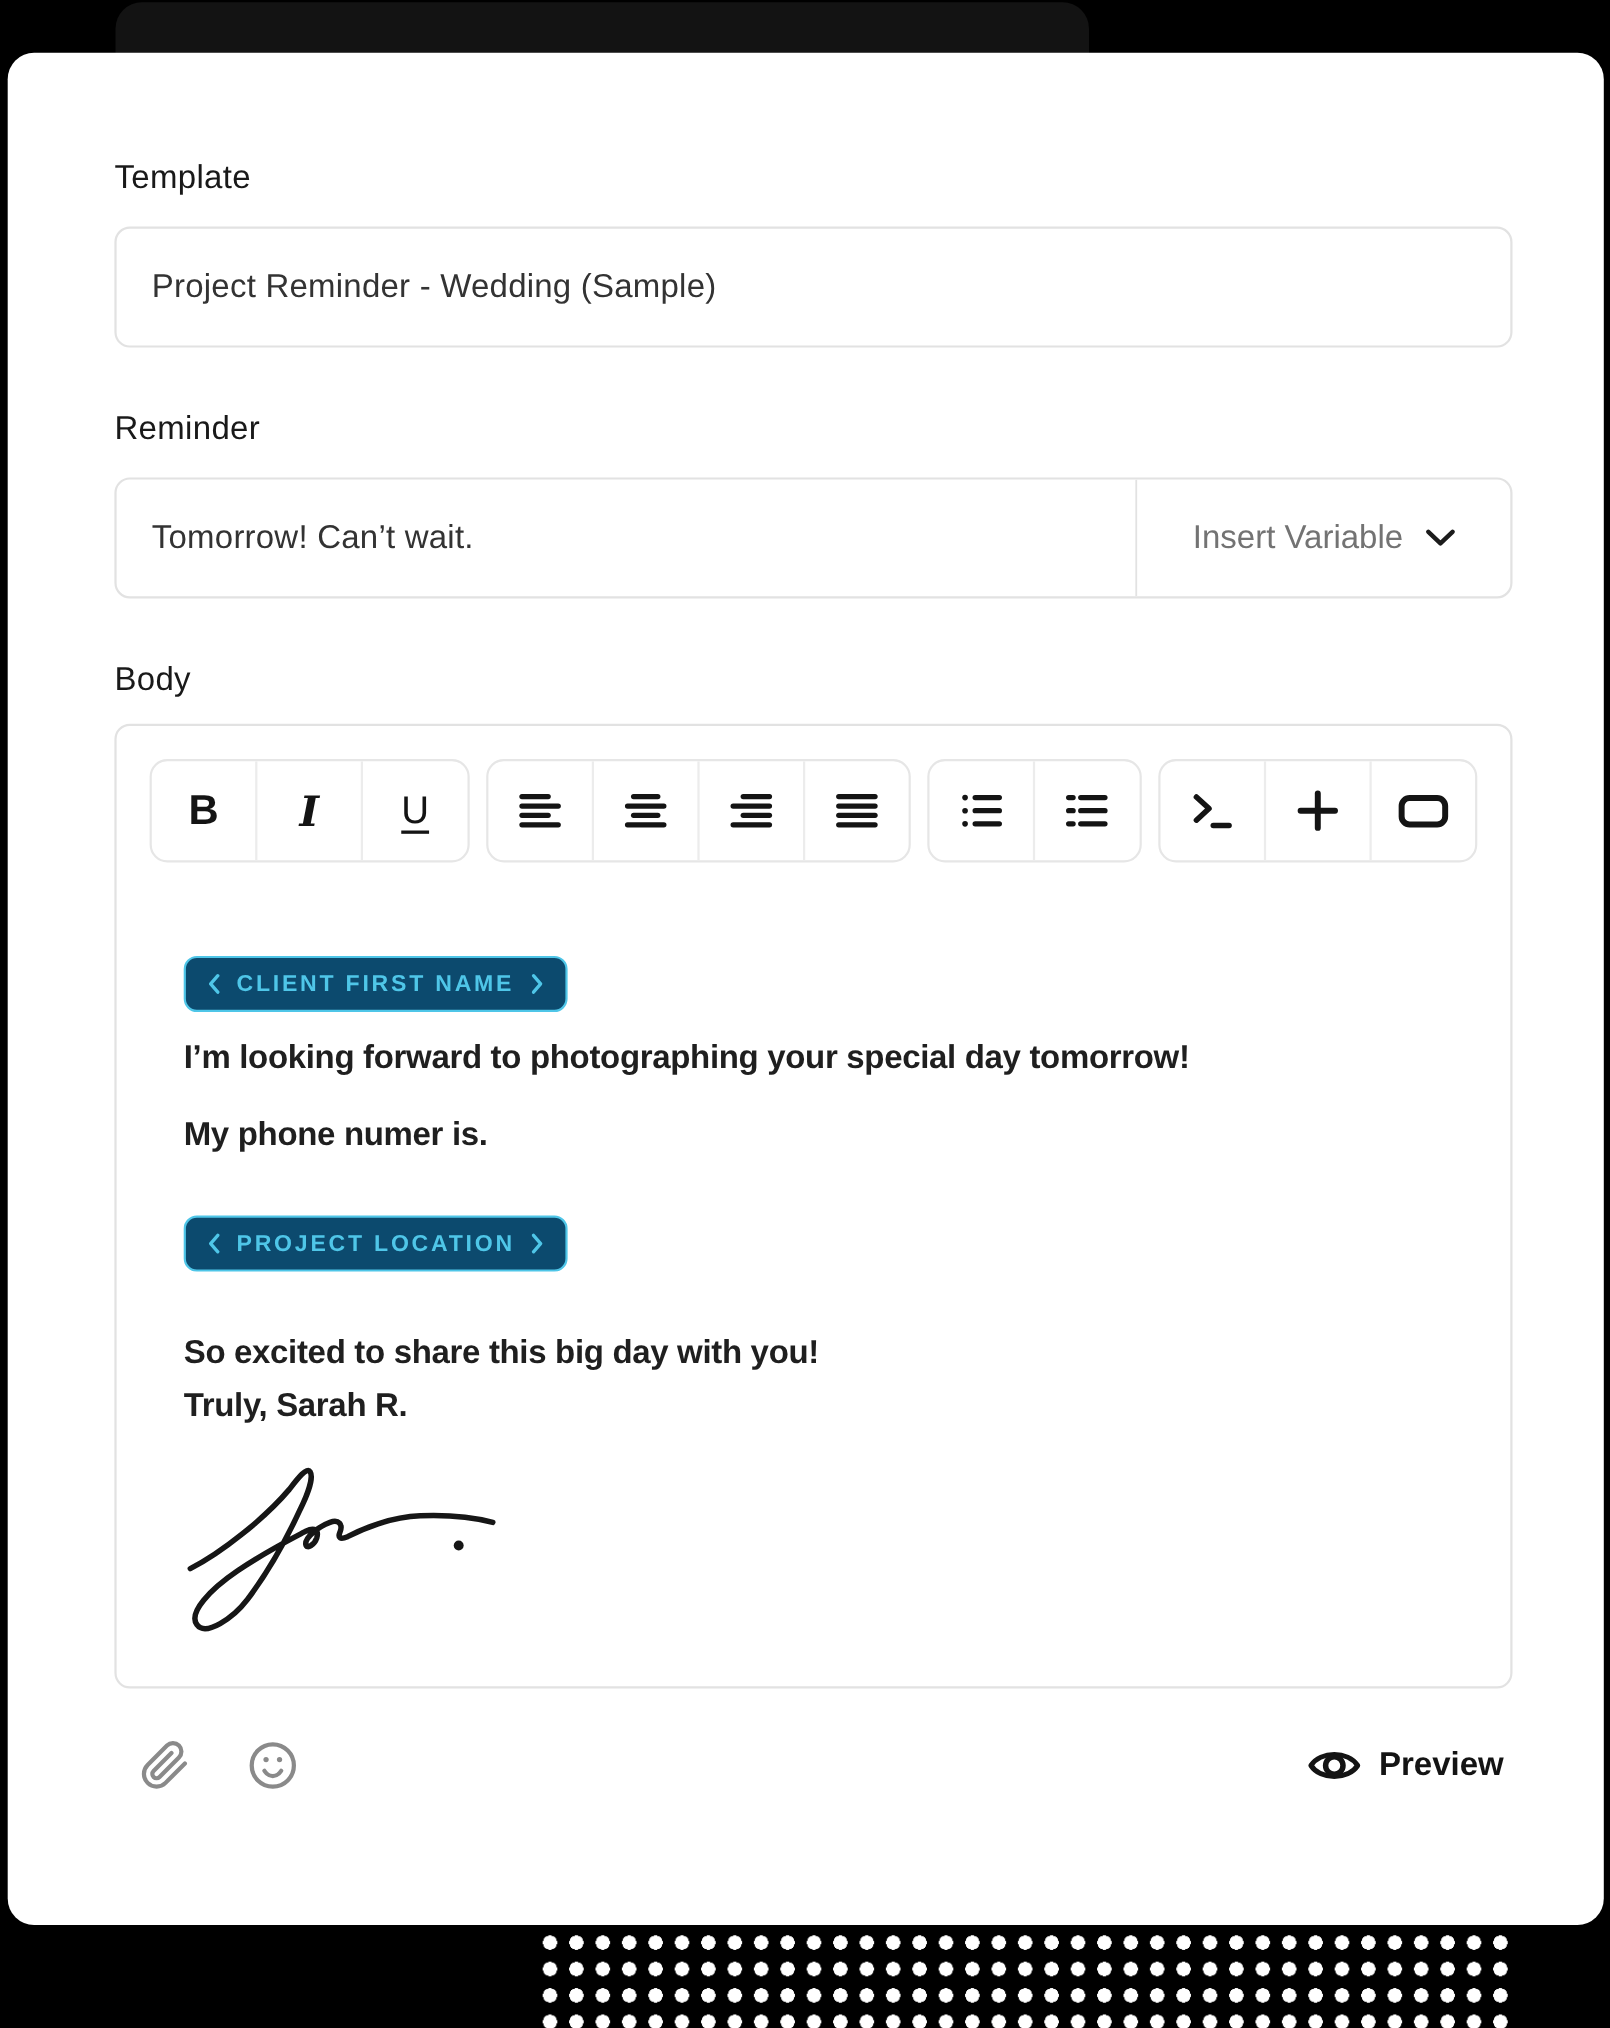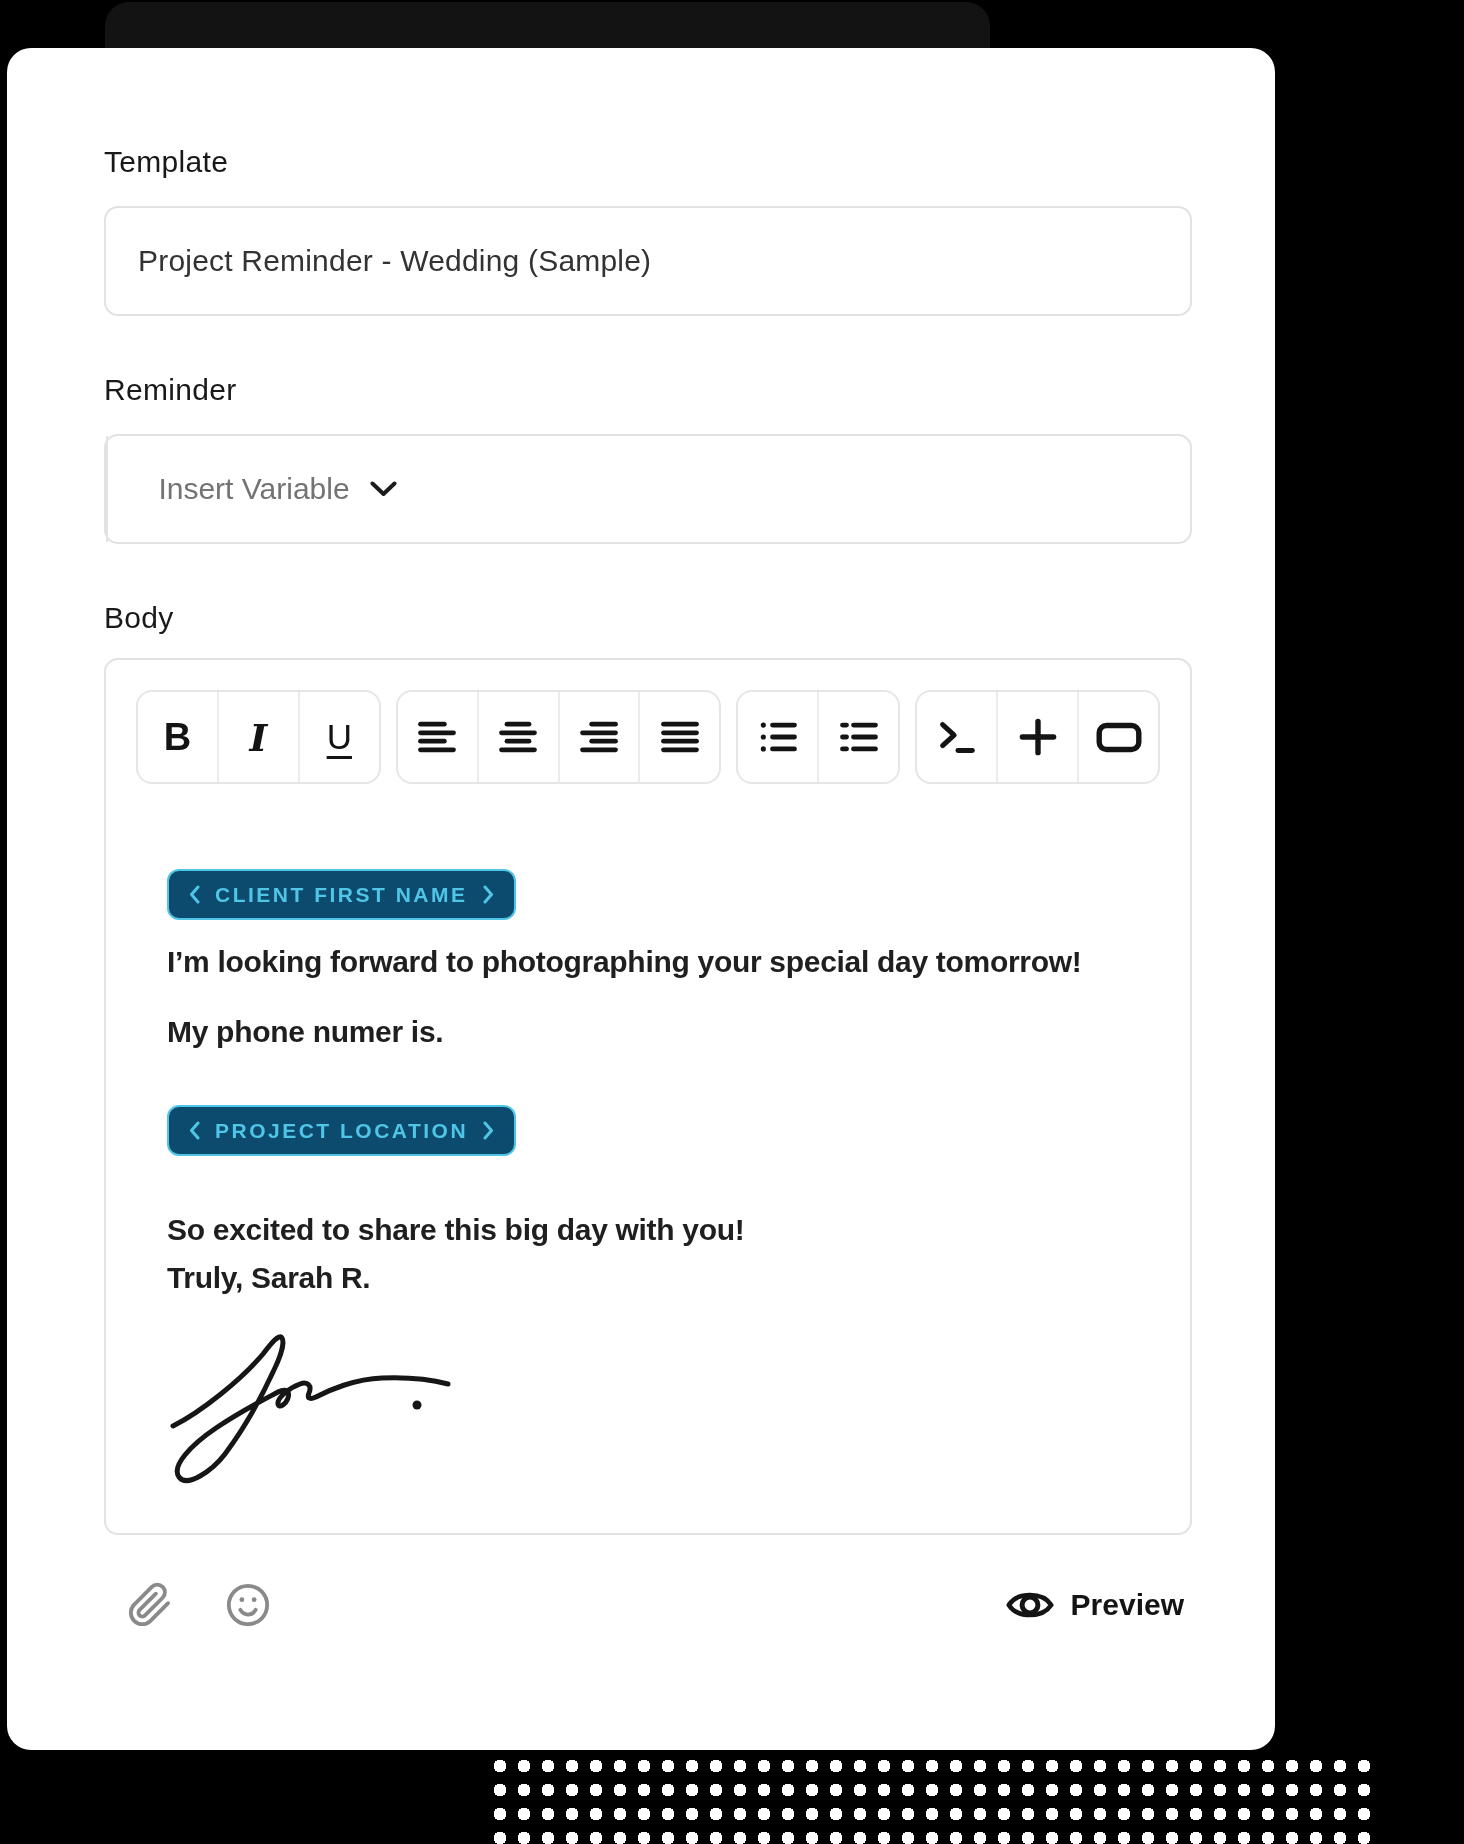--- a/index.html
+++ b/index.html
@@ -5,21 +5,21 @@
   html,body{margin:0;padding:0;}
   body{
     width:1464px;height:1844px;position:relative;overflow:hidden;
     background:#000;font-family:"Liberation Sans",sans-serif;
   }
   .window-tab{
     position:absolute;left:105px;top:2px;width:885px;height:70px;
     background:#131313;border-radius:24px;
   }
   .card{
-    position:absolute;left:7px;top:48px;width:1268px;height:1702px;
+    position:absolute;left:7px;top:48px;width:1451px;height:1702px;
     background:#fff;border-radius:24px;box-sizing:border-box;
     padding:96px 83px 0 97px;
   }
   .section-label{
     font-size:30px;font-weight:500;color:#191919;line-height:36px;letter-spacing:.3px;
   }
   .input-box{
     margin-top:26px;height:110px;border:2px solid #e2e2e2;border-radius:14px;
     box-sizing:border-box;display:flex;align-items:stretch;background:#fff;
   }
@@ -89,20 +89,23 @@
 
 <div class="card">
 
   <div class="section-label">Template</div>
   <div class="input-box">
     <div class="input-text">Project Reminder - Wedding (Sample)</div>
   </div>
 
   <div class="section section-label">Reminder</div>
   <div class="input-box">
+    <div class="input-text">
+      <span>Tomorrow! Can’t wait.</span>
+    </div>
     <div class="insert-variable">
       <span>Insert Variable</span>
       <svg width="27" height="16" viewBox="0 0 27 16" fill="none">
         <polyline points="2.5,2.5 13.5,13 24.5,2.5" stroke="#1c1c1c" stroke-width="4" fill="none" stroke-linecap="round" stroke-linejoin="round"></polyline>
       </svg>
     </div>
   </div>
 
   <div class="section section-label">Body</div>
   <div class="editor">

